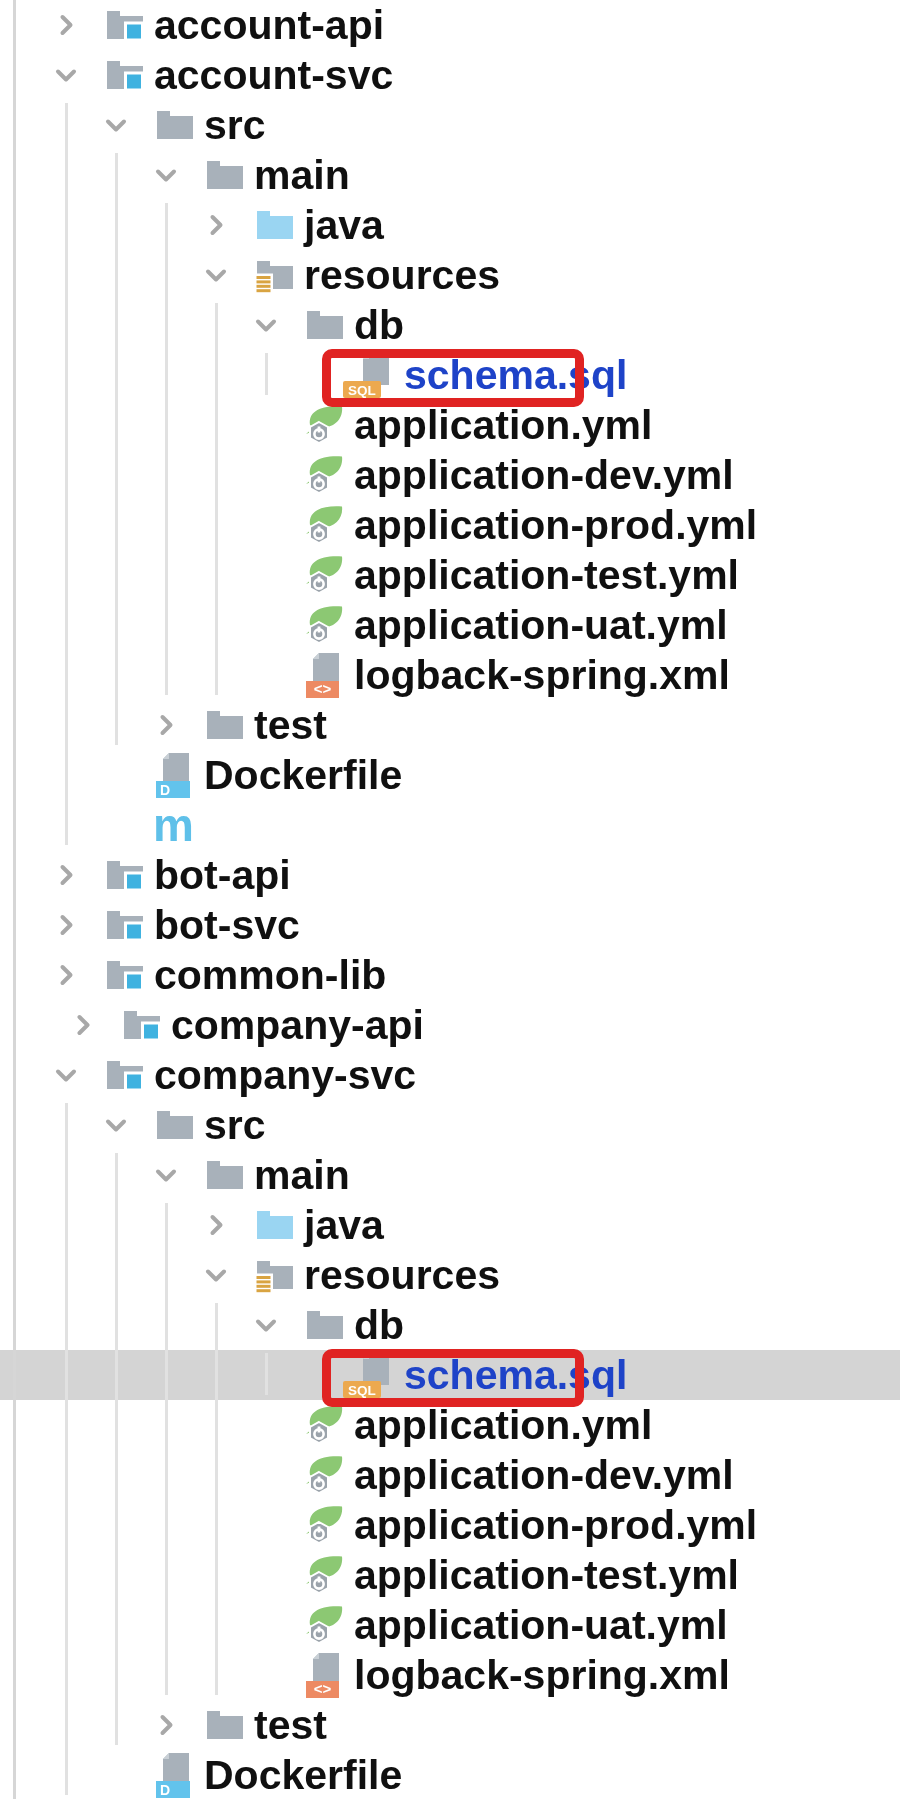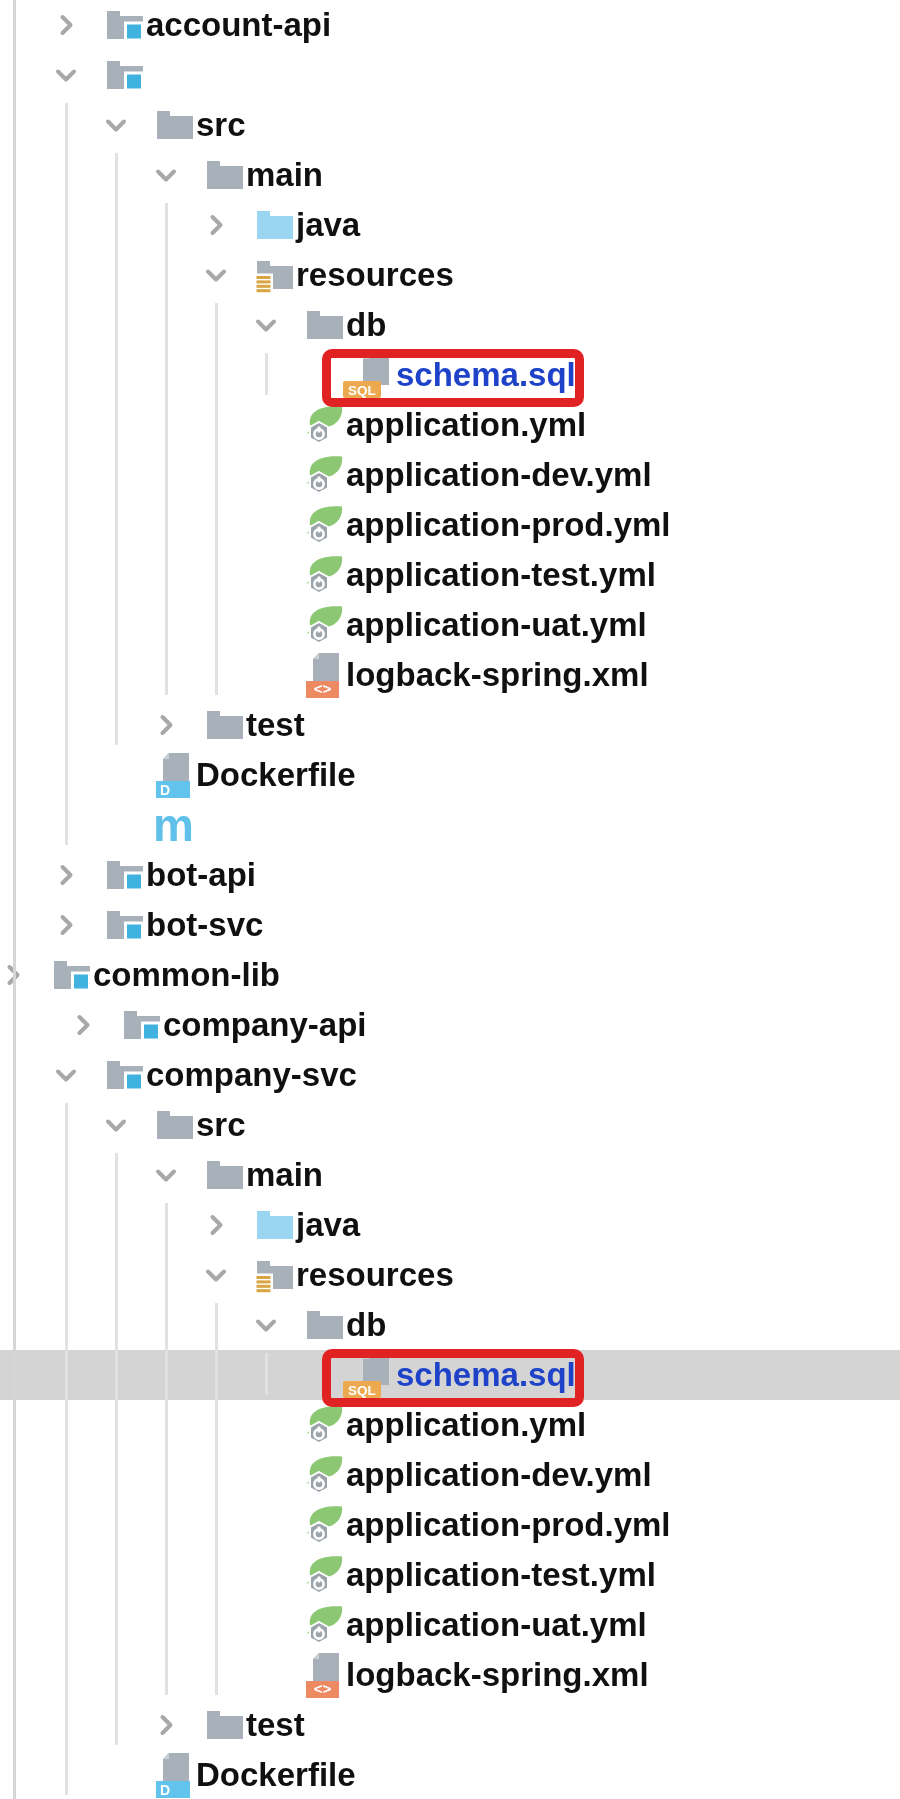--- a/index.html
+++ b/index.html
@@ -10,21 +10,21 @@
   .row{
     position:absolute;left:0;width:900px;height:50px;
     display:flex;align-items:center;box-sizing:border-box;z-index:1;
   }
   .row.selected{background:var(--sel);}
   .slot-chevron{width:26px;height:26px;flex:0 0 26px;display:flex;align-items:center;justify-content:center;}
   .slot-gap{width:26px;flex:0 0 26px;}
   .slot-icon{width:40px;flex:0 0 40px;height:50px;display:flex;align-items:center;position:relative;}
   .slot-icon svg{overflow:visible;display:block;}
   .label{
-    margin-left:1px;font-size:33px;font-weight:700;color:var(--text);
+    margin-left:9px;font-size:41px;font-weight:700;color:var(--text);
     white-space:nowrap;line-height:50px;
   }
   .label.blue{color:var(--file-blue);}
   .maven-m{
     font-size:46px;font-weight:700;color:var(--maven);line-height:40px;
     display:block;margin-left:-2px;
   }
   .guide{position:absolute;width:3px;background:var(--guide);z-index:2;}
   .edge-line{position:absolute;width:3px;background:var(--edge);z-index:2;}
   .anno{
@@ -62,20 +62,21 @@
           </svg>
         </span>
         <span class="slot-gap"></span>
         <span class="slot-icon">
           <svg width="40" height="34" viewBox="0 0 40 34">
             <path d="M2 3 H15 V8 H38 V31 H2 Z" fill="#A8B1BA"></path>
       <rect x="19" y="13.5" width="19" height="19" fill="#ffffff"></rect>
       <rect x="22" y="16.5" width="14" height="14" fill="#3FB2E0"></rect>
           </svg>
         </span>
+        <span class="label">account-svc</span>
       </div>
       <div class="row" style="top: 100px; padding-left: 103px;">
         <span class="slot-chevron">
           <svg width="26" height="26" viewBox="0 0 26 26">
             <polyline points="5,9.5 13,17.5 21,9.5" fill="none" stroke="#A8A8A8" stroke-width="4" stroke-linecap="round" stroke-linejoin="round"></polyline>
           </svg>
         </span>
         <span class="slot-gap"></span>
         <span class="slot-icon">
           <svg width="40" height="34" viewBox="0 0 40 34">
@@ -302,21 +303,21 @@
         <span class="slot-gap"></span>
         <span class="slot-icon">
           <svg width="40" height="34" viewBox="0 0 40 34">
             <path d="M2 3 H15 V8 H38 V31 H2 Z" fill="#A8B1BA"></path>
       <rect x="19" y="13.5" width="19" height="19" fill="#ffffff"></rect>
       <rect x="22" y="16.5" width="14" height="14" fill="#3FB2E0"></rect>
           </svg>
         </span>
         <span class="label">bot-svc</span>
       </div>
-      <div class="row" style="top: 950px; ">
+      <div class="row" style="top: 950px; padding-left: 53px;">
         <span class="slot-chevron">
           <svg width="26" height="26" viewBox="0 0 26 26">
             <polyline points="9.5,5 17.5,13 9.5,21" fill="none" stroke="#A8A8A8" stroke-width="4" stroke-linecap="round" stroke-linejoin="round"></polyline>
           </svg>
         </span>
         <span class="slot-gap"></span>
         <span class="slot-icon">
           <svg width="40" height="34" viewBox="0 0 40 34">
             <path d="M2 3 H15 V8 H38 V31 H2 Z" fill="#A8B1BA"></path>
       <rect x="19" y="13.5" width="19" height="19" fill="#ffffff"></rect>

